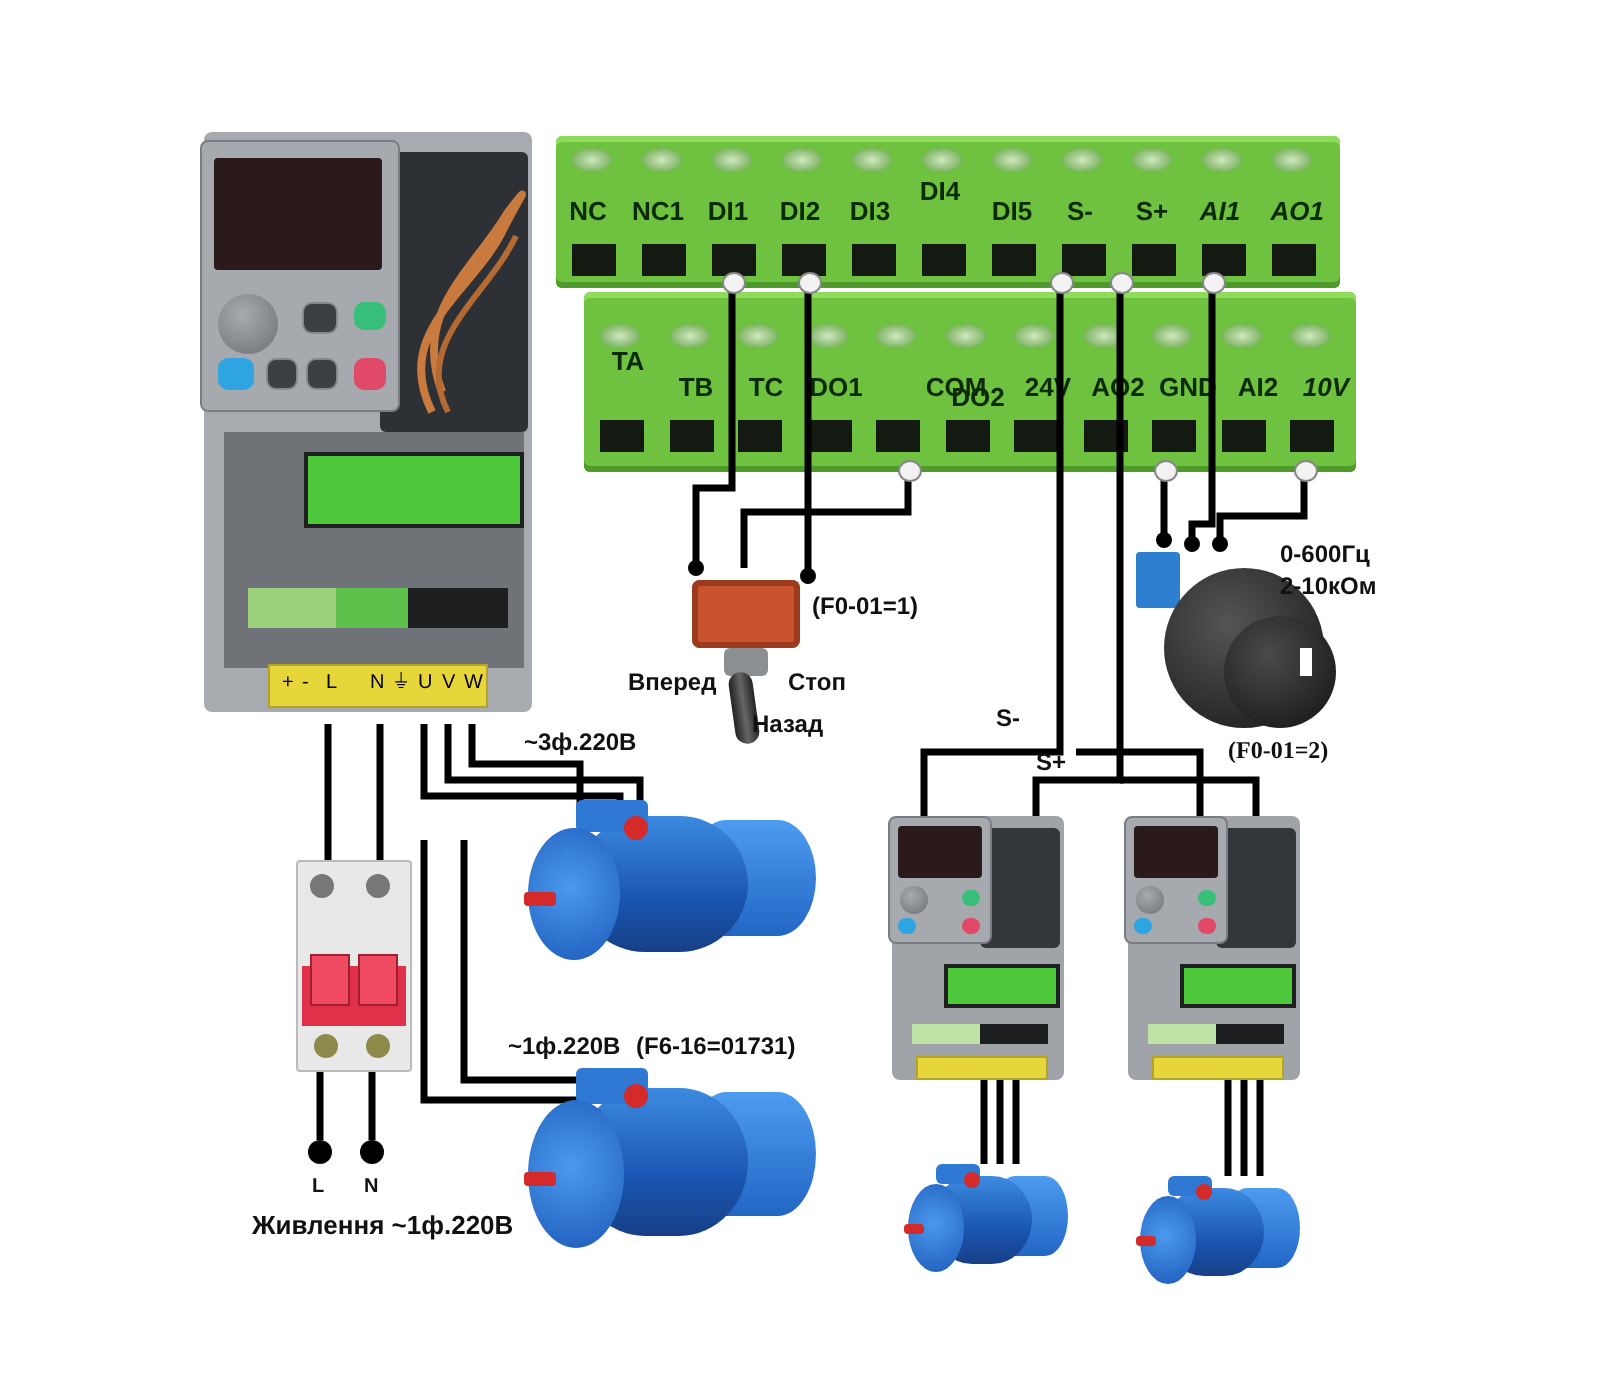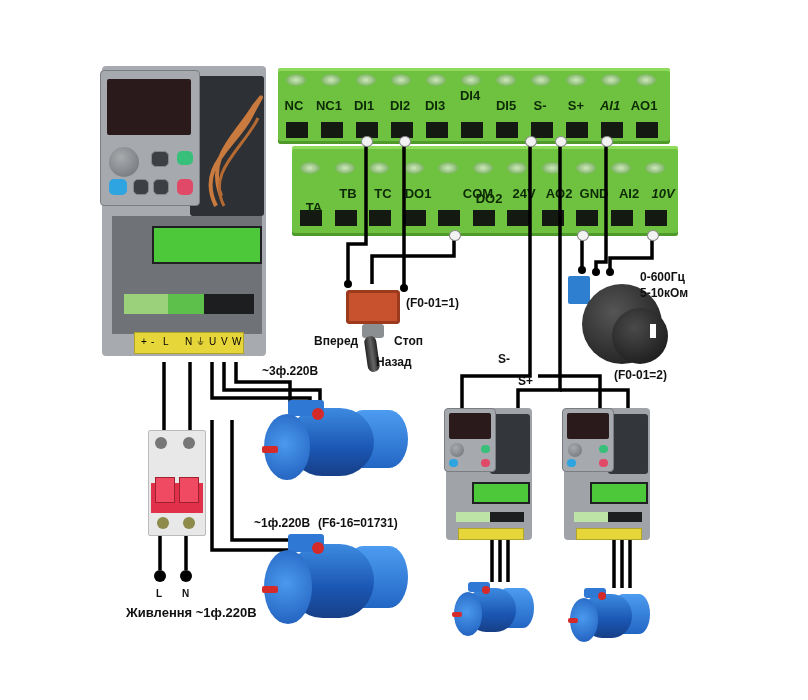--- a/index.html
+++ b/index.html
@@ -129,23 +129,23 @@
 <span class="tname" style="left:276px;top:98px;">NC</span>
 <span class="tname" style="left:311px;top:98px;">NC1</span>
 <span class="tname" style="left:346px;top:98px;">DI1</span>
 <span class="tname" style="left:382px;top:98px;">DI2</span>
 <span class="tname" style="left:417px;top:98px;">DI3</span>
 <span class="tname" style="left:452px;top:88px;">DI4</span>
 <span class="tname" style="left:488px;top:98px;">DI5</span>
 <span class="tname" style="left:522px;top:98px;">S-</span>
 <span class="tname" style="left:558px;top:98px;">S+</span>
 <span class="tname" style="left:592px;top:98px;font-style:italic;">AI1</span>
-<span class="tname" style="left:626px;top:98px;">AO1</span>
-
-<span class="tname" style="left:296px;top:200px;text-align:center;">TA</span>
+<span class="tname" style="left:626px;top:98px;font-style:italic;text-align:right;">AO1</span>
+
+<span class="tname" style="left:296px;top:173px;text-align:center;">TA</span>
 <span class="tname" style="left:330px;top:186px;">TB</span>
 <span class="tname" style="left:365px;top:186px;">TC</span>
 <span class="tname" style="left:400px;top:186px;">DO1</span>
 <span class="tname" style="left:460px;top:186px;">COM</span>
 <span class="tname" style="left:471px;top:191px;">DO2</span>
 <span class="tname" style="left:506px;top:186px;">24V</span>
 <span class="tname" style="left:541px;top:186px;">AO2</span>
 <span class="tname" style="left:576px;top:186px;">GND</span>
 <span class="tname" style="left:611px;top:186px;">AI2</span>
 <span class="tname" style="left:645px;top:186px;font-style:italic;">10V</span>
@@ -222,22 +222,22 @@
 <span class="lbl" style="left:394px;top:334px;">Стоп</span>
 <span class="lbl" style="left:376px;top:355px;">Назад</span>
 
 <div class="abs" style="left:568px;top:270px;width:110px;height:100px;">
   <div class="abs" style="left:0;top:6px;width:22px;height:28px;background:#2f7fd0;border-radius:2px;"></div>
   <div class="abs" style="left:14px;top:14px;width:80px;height:80px;border-radius:50%;background:radial-gradient(circle at 40% 35%,#555,#161616);"></div>
   <div class="abs" style="left:44px;top:38px;width:56px;height:56px;border-radius:50%;background:radial-gradient(circle at 40% 35%,#4a4a4a,#121212);"></div>
   <div class="abs" style="left:82px;top:54px;width:6px;height:14px;background:#fff;"></div>
 </div>
 <span class="lbl" style="left:640px;top:270px;">0-600Гц</span>
-<span class="lbl" style="left:640px;top:286px;">5-10кОм</span>
-<span class="lbl" style="left:614px;top:368px;">(F0-01=2)</span>
+<span class="lbl" style="left:640px;top:286px;">2-10кОм</span>
+<span class="lbl" style="left:614px;top:368px;font-family:Liberation Serif, serif;">(F0-01=2)</span>
 
 <span class="lbl" style="left:498px;top:352px;">S-</span>
 <span class="lbl" style="left:518px;top:374px;">S+</span>
 
 <div class="abs" style="left:148px;top:430px;width:56px;height:104px;background:#e8e8e8;border:1px solid #bbb;border-radius:2px;">
   <div class="abs" style="left:6px;top:6px;width:12px;height:12px;border-radius:50%;background:#777;"></div>
   <div class="abs" style="left:34px;top:6px;width:12px;height:12px;border-radius:50%;background:#777;"></div>
   <div class="abs" style="left:2px;top:52px;width:52px;height:30px;background:#e0304a;"></div>
   <div class="abs" style="left:6px;top:46px;width:18px;height:24px;background:#f04a62;border:1px solid #a02030;"></div>
   <div class="abs" style="left:30px;top:46px;width:18px;height:24px;background:#f04a62;border:1px solid #a02030;"></div>

